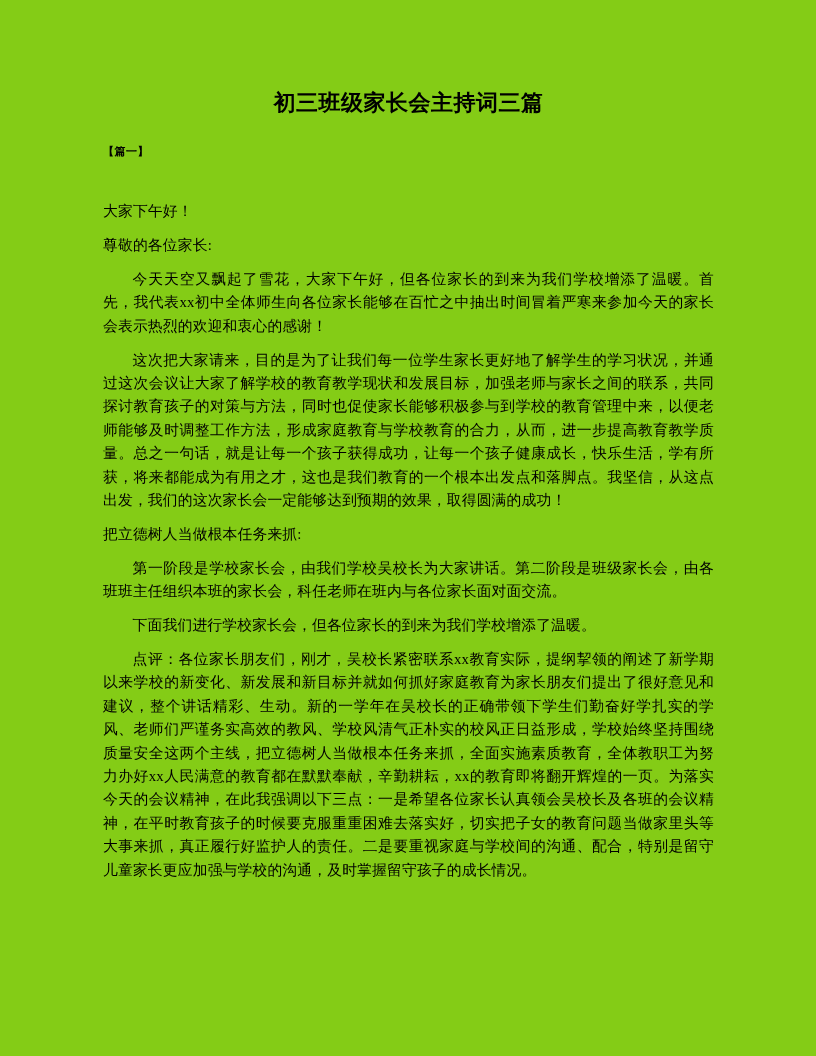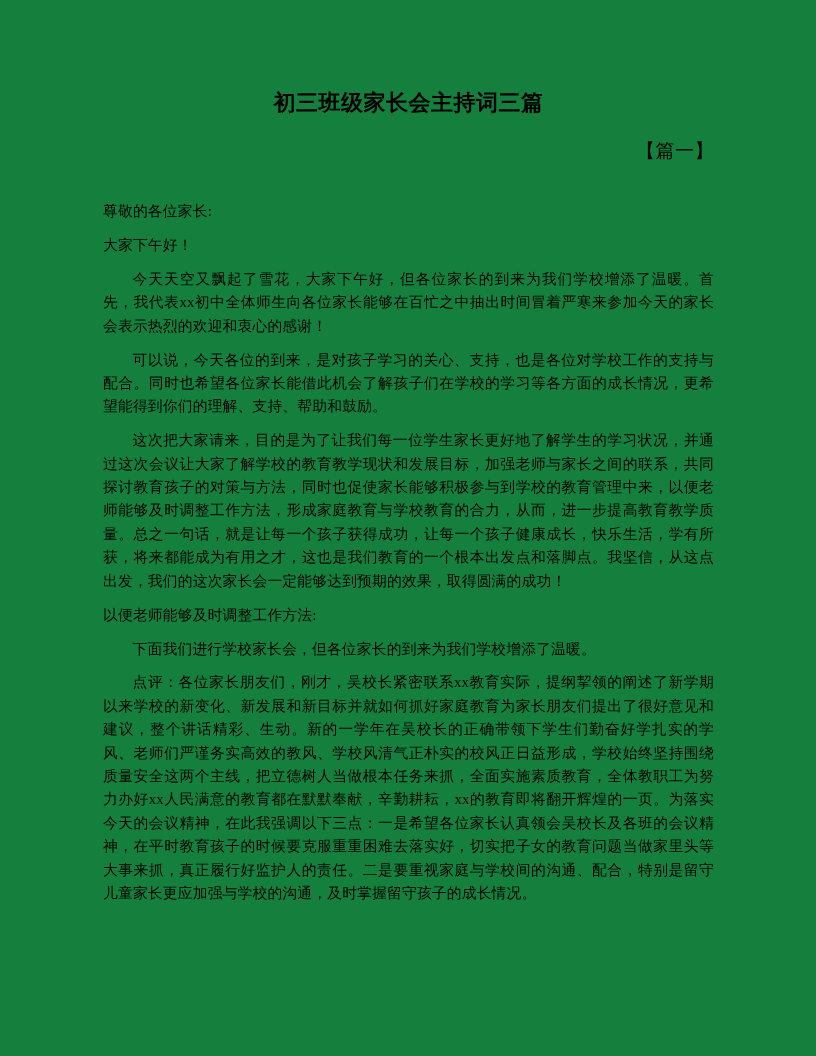--- a/index.html
+++ b/index.html
@@ -4,44 +4,44 @@
 <style>
   html, body {
     margin: 0;
     padding: 0;
     background: #ffffff;
   }
   .page {
     position: relative;
     width: 816px;
     height: 1056px;
-    background: #15803d;
+    background: #84cc16;
     overflow: hidden;
     font-family: "Liberation Serif", "DejaVu Serif", serif;
     color: #000000;
     box-sizing: border-box;
   }
   .content {
     position: absolute;
     left: 103px;
     top: 88px;
     width: 611px;
   }
   .doc-title {
     font-size: 22px;
     font-weight: bold;
     text-align: center;
     line-height: 30px;
     letter-spacing: 0.5px;
     margin: 0 0 22px 0;
   }
   .section-label {
-    font-size: 19px;
-    font-weight: normal;
-    text-align: right;
+    font-size: 11px;
+    font-weight: bold;
+    text-align: left;
     line-height: 22px;
     letter-spacing: 0.5px;
     margin: 0 0 38px 0;
   }
   p.body-par {
     font-size: 14.8px;
     line-height: 23.4px;
     text-align: justify;
     text-justify: inter-ideograph;
     margin: 0 0 10.5px 0;
@@ -58,31 +58,31 @@
 </head>
 <body>
 
 <div class="page">
   <div class="content">
 
     <h1 class="doc-title">初三班级家长会主持词三篇</h1>
 
     <div class="section-label">【篇一】</div>
 
+    <p class="body-par noindent">大家下午好！</p>
+
     <p class="body-par noindent">尊敬的各位家长:</p>
-
-    <p class="body-par noindent">大家下午好！</p>
 
     <p class="body-par indent">今天天空又飘起了雪花，大家下午好，但各位家长的到来为我们学校增添了温暖。首先，我代表xx初中全体师生向各位家长能够在百忙之中抽出时间冒着严寒来参加今天的家长会表示热烈的欢迎和衷心的感谢！</p>
 
-    <p class="body-par indent">可以说，今天各位的到来，是对孩子学习的关心、支持，也是各位对学校工作的支持与配合。同时也希望各位家长能借此机会了解孩子们在学校的学习等各方面的成长情况，更希望能得到你们的理解、支持、帮助和鼓励。</p>
 
     <p class="body-par indent">这次把大家请来，目的是为了让我们每一位学生家长更好地了解学生的学习状况，并通过这次会议让大家了解学校的教育教学现状和发展目标，加强老师与家长之间的联系，共同探讨教育孩子的对策与方法，同时也促使家长能够积极参与到学校的教育管理中来，以便老师能够及时调整工作方法，形成家庭教育与学校教育的合力，从而，进一步提高教育教学质量。总之一句话，就是让每一个孩子获得成功，让每一个孩子健康成长，快乐生活，学有所获，将来都能成为有用之才，这也是我们教育的一个根本出发点和落脚点。我坚信，从这点出发，我们的这次家长会一定能够达到预期的效果，取得圆满的成功！</p>
 
-    <p class="body-par noindent">以便老师能够及时调整工作方法:</p>
+    <p class="body-par noindent">把立德树人当做根本任务来抓:</p>
 
+    <p class="body-par indent">第一阶段是学校家长会，由我们学校吴校长为大家讲话。第二阶段是班级家长会，由各班班主任组织本班的家长会，科任老师在班内与各位家长面对面交流。</p>
 
     <p class="body-par indent">下面我们进行学校家长会，但各位家长的到来为我们学校增添了温暖。</p>
 
     <p class="body-par indent">点评：各位家长朋友们，刚才，吴校长紧密联系xx教育实际，提纲挈领的阐述了新学期以来学校的新变化、新发展和新目标并就如何抓好家庭教育为家长朋友们提出了很好意见和建议，整个讲话精彩、生动。新的一学年在吴校长的正确带领下学生们勤奋好学扎实的学风、老师们严谨务实高效的教风、学校风清气正朴实的校风正日益形成，学校始终坚持围绕质量安全这两个主线，把立德树人当做根本任务来抓，全面实施素质教育，全体教职工为努力办好xx人民满意的教育都在默默奉献，辛勤耕耘，xx的教育即将翻开辉煌的一页。为落实今天的会议精神，在此我强调以下三点：一是希望各位家长认真领会吴校长及各班的会议精神，在平时教育孩子的时候要克服重重困难去落实好，切实把子女的教育问题当做家里头等大事来抓，真正履行好监护人的责任。二是要重视家庭与学校间的沟通、配合，特别是留守儿童家长更应加强与学校的沟通，及时掌握留守孩子的成长情况。</p>
 
   </div>
 </div>
 
 </body></html>

